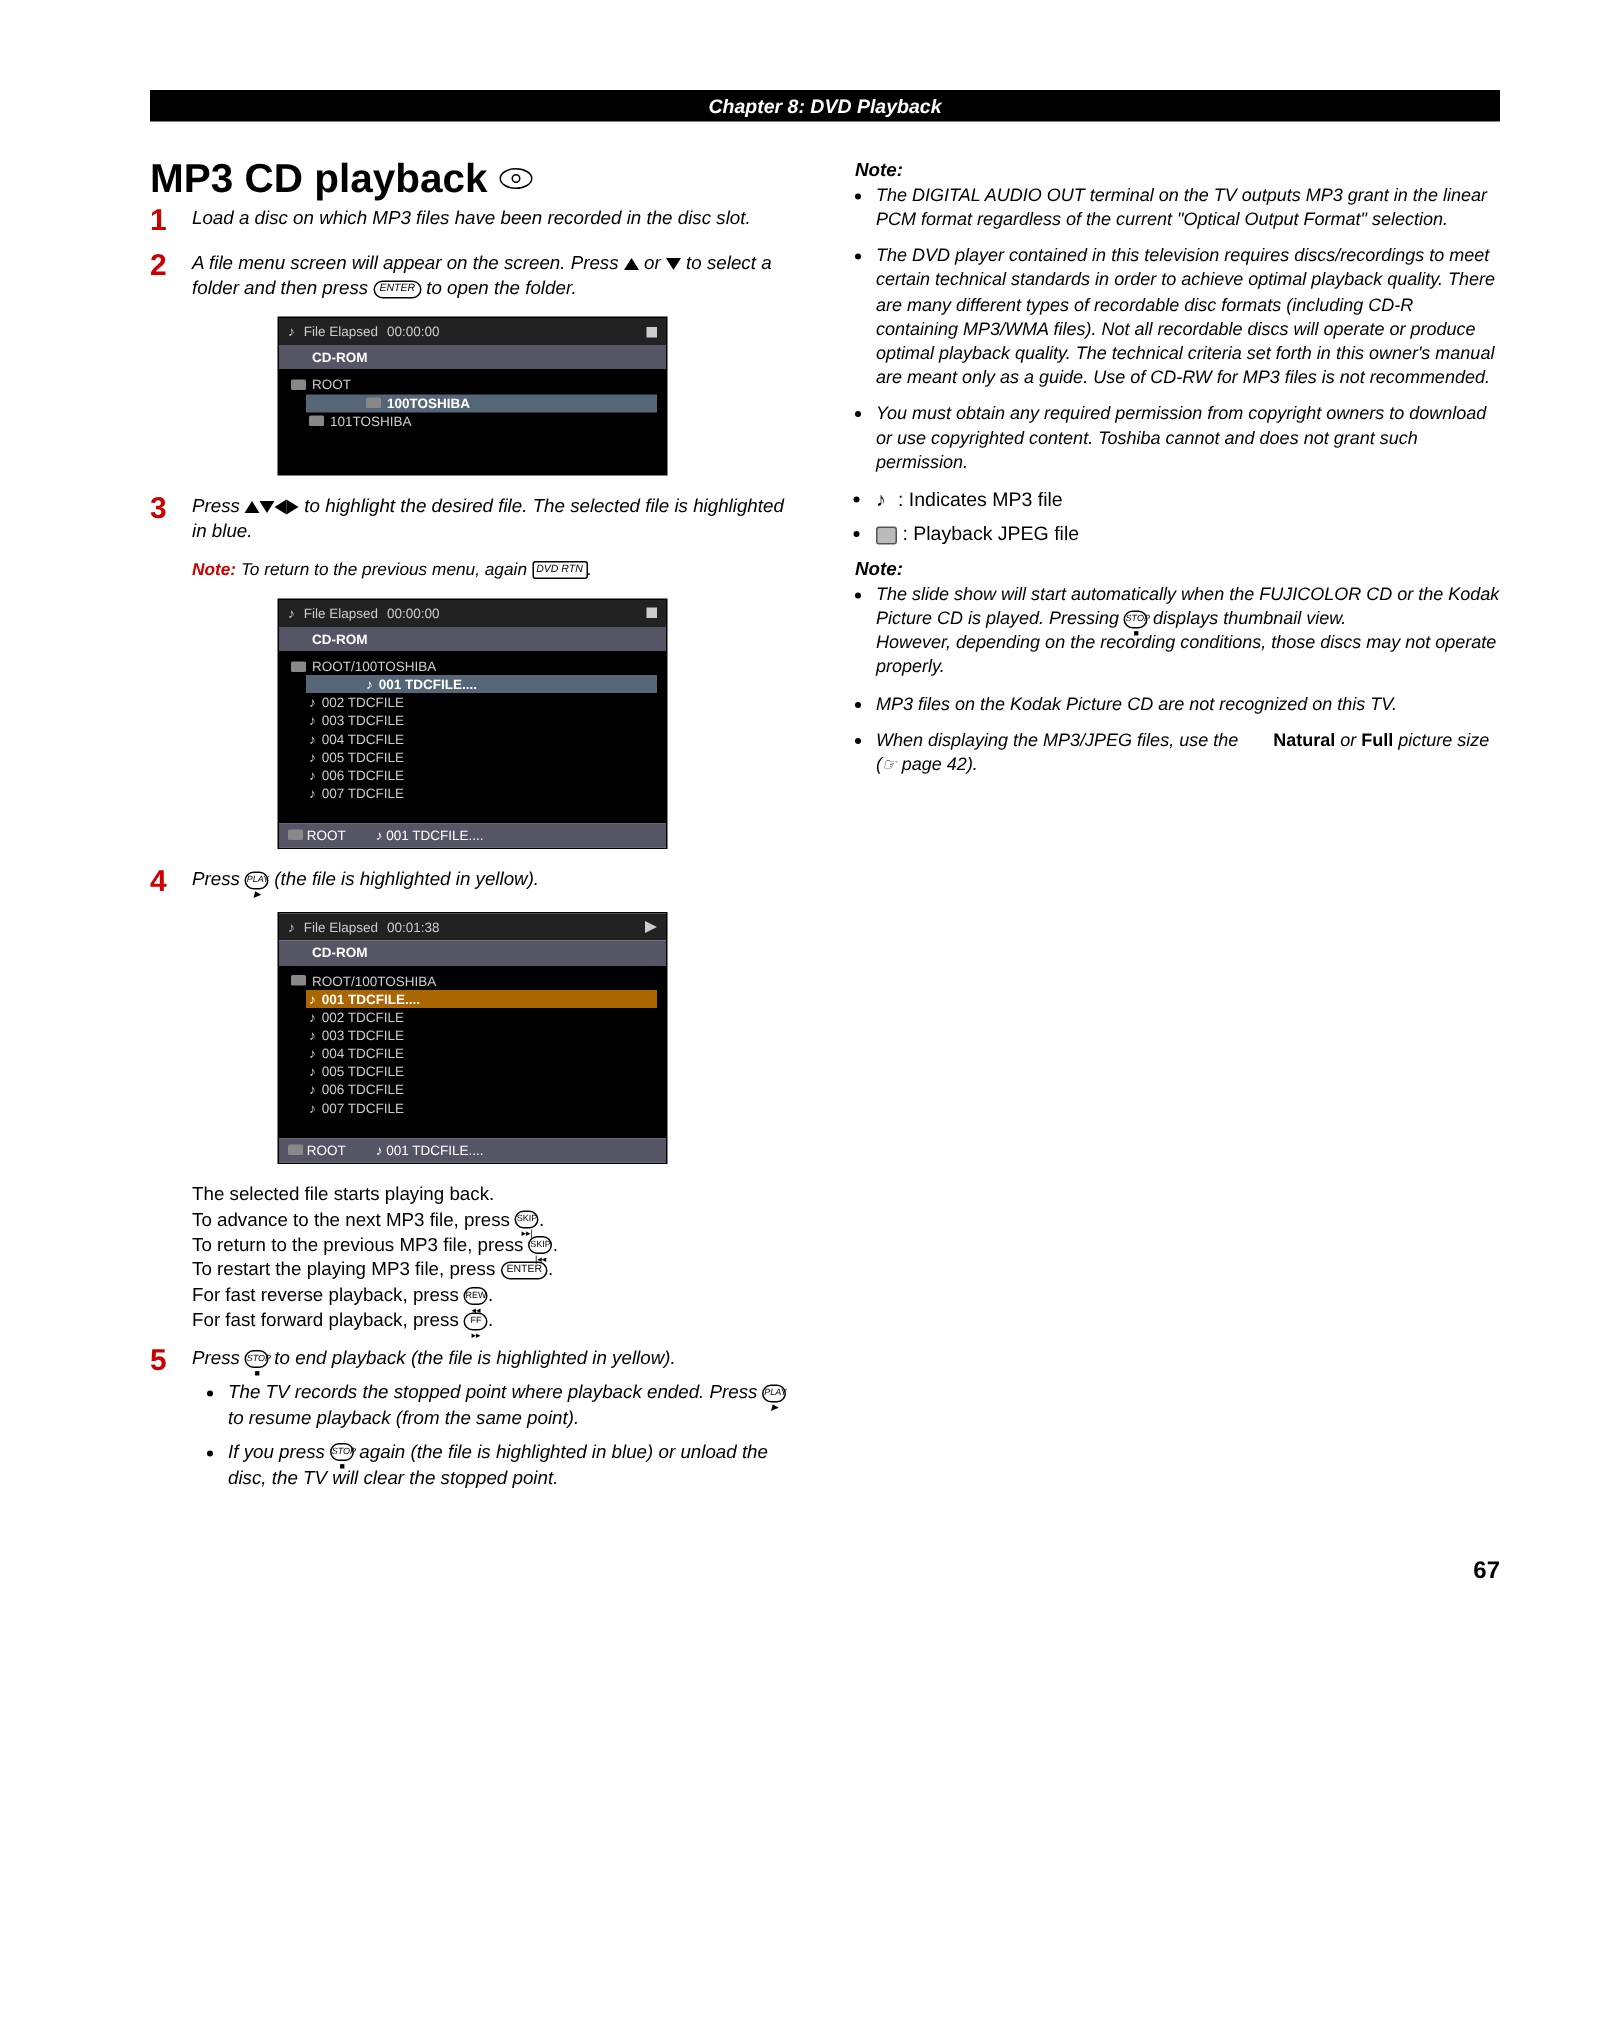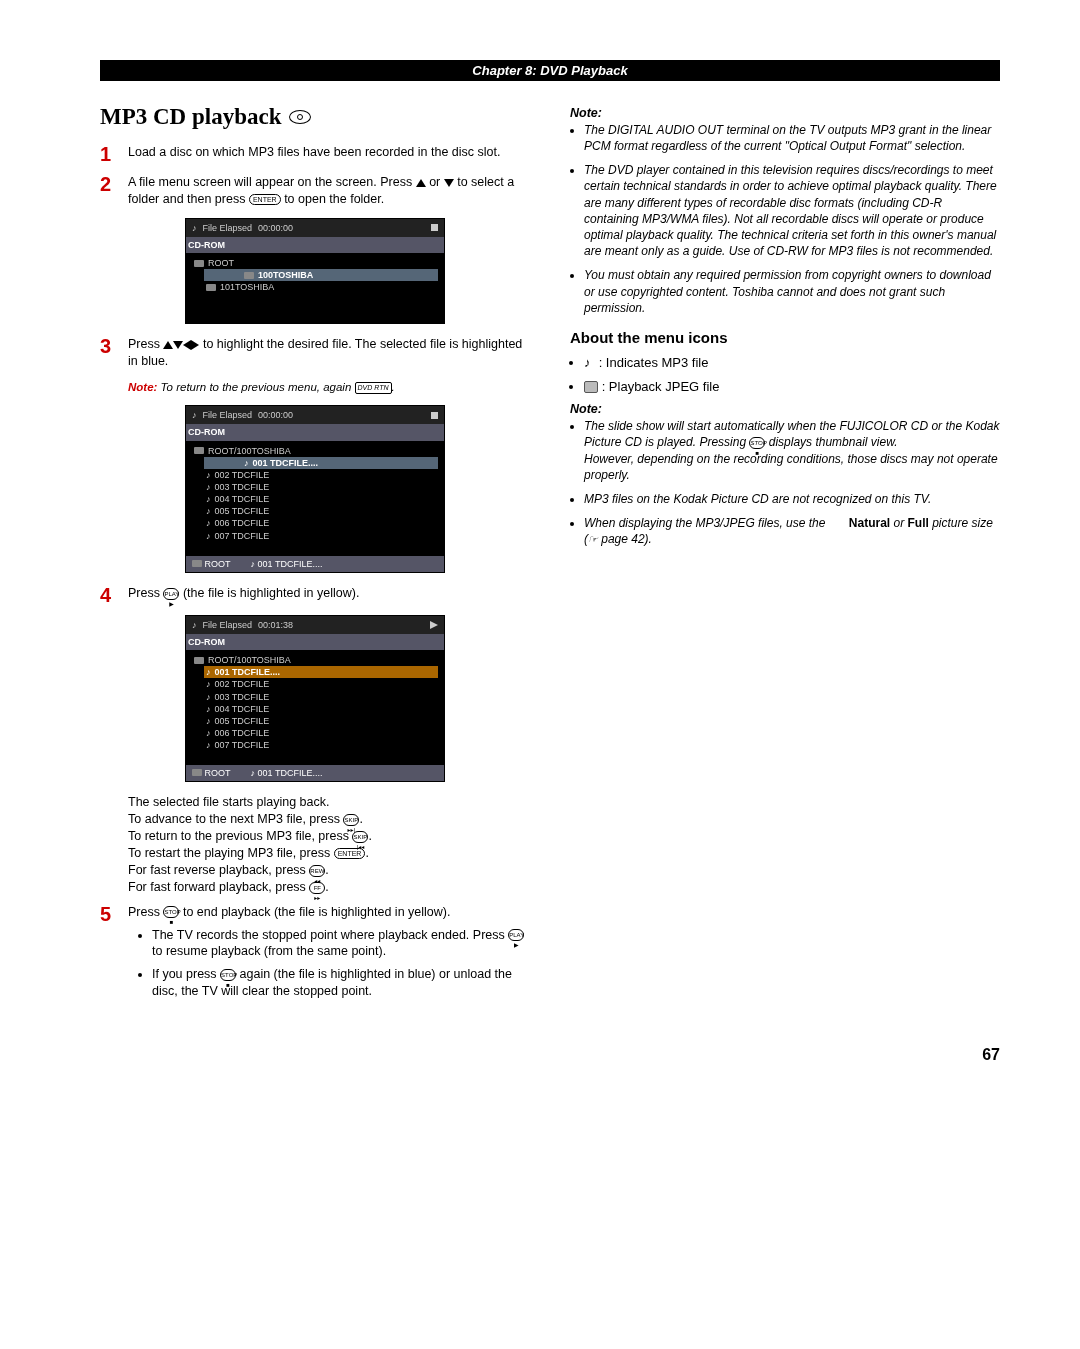--- a/index.html
+++ b/index.html
@@ -1,37 +1,37 @@
 <!DOCTYPE html>
 <html><head>
 <meta charset="utf-8">
 <style>
   * { box-sizing: border-box; margin: 0; padding: 0; }
   body { font-family: Arial, Helvetica, sans-serif; background: #fff; color: #000; width: 1080px; }
   .page { padding: 60px 80px 40px 100px; }
   .chapter-bar { background: #000; color: #fff; font-style: italic; font-weight: bold; font-size: 13px; text-align: center; padding: 3px 0; margin-bottom: 20px; }
   .cols { display: flex; gap: 40px; }
   .col { flex: 1; font-size: 12.5px; line-height: 1.35; }
-  h2.section { font-size: 23px; font-weight: bold; margin-bottom: 12px; display: flex; align-items: center; gap: 8px; font-family: Liberation Serif, serif; }
+  h2.section { font-size: 27px; font-weight: bold; display: flex; align-items: center; gap: 8px; }
   .disc-icon { display:inline-block; width:22px; height:14px; border:1.2px solid #000; border-radius: 50%; position:relative; }
   .disc-icon::after { content:""; position:absolute; left:50%; top:50%; width:4px; height:4px; border:0.8px solid #000; border-radius:50%; transform:translate(-50%,-50%); }
   .step { display:flex; gap:10px; margin-bottom:10px; }
   .step-num { font-size:20px; font-weight:bold; color:#c00; flex:0 0 18px; line-height:1; }
-  .step-body { flex:1; }
+  .step-body { flex:1;font-style:italic; }
   .tri { display:inline-block; width:0; height:0; vertical-align:middle; }
   .tri-up { border-left:5px solid transparent; border-right:5px solid transparent; border-bottom:8px solid #000; }
   .tri-down { border-left:5px solid transparent; border-right:5px solid transparent; border-top:8px solid #000; }
   .tri-left { border-top:5px solid transparent; border-bottom:5px solid transparent; border-right:8px solid #000; }
   .tri-right { border-top:5px solid transparent; border-bottom:5px solid transparent; border-left:8px solid #000; }
   .btn-enter { display:inline-block; border:1px solid #000; border-radius:8px; font-size:7px; padding:0 3px; vertical-align:middle; }
   .osd { width: 260px; margin: 6px auto 12px; border:1px solid #000; font-size:9px; }
   .osd-head { background:#222; color:#ccc; padding:3px 6px; display:flex; align-items:center; gap:6px; }
   .osd-head .stop-sq { width:7px; height:7px; background:#ccc; margin-left:auto; }
   .osd-head .play-tr { width:0; height:0; border-top:4px solid transparent; border-bottom:4px solid transparent; border-left:8px solid #ccc; margin-left:auto; }
-  .osd-sub { background:#556; color:#fff; padding:2px 2px; font-weight:bold; }
+  .osd-sub { background:#556; color:#fff; padding:2px 22px; font-weight:bold; }
   .osd-body { background:#000; color:#ccc; padding:4px 6px 14px; min-height:70px; }
   .osd-body .row { display:flex; align-items:center; gap:4px; padding:0 0 0 2px; }
   .osd-body .row.sel { background:#567; color:#fff; font-weight:bold;padding-left:40px; }
   .osd-body .row.hl { background:#a60; color:#fff; font-weight:bold; }
   .osd-foot { background:#556; color:#fff; padding:2px 6px; display:flex; gap:20px; }
   .folder-ic { display:inline-block; width:10px; height:7px; background:#888; border-radius:1px; }
   .note-ic { display:inline-block; font-size:9px; }
   .note-line { font-style: italic; font-size: 11.5px; margin: 6px 0 10px 28px; }
   .note-line b { color:#c00; font-style:italic; }
   .small-btn { display:inline-block; font-size:7px; border:1px solid #000; padding:0 2px; border-radius:2px; vertical-align:middle; background:#fff; }
@@ -234,21 +234,20 @@
     </div>
 
     <div class="col">
       <div class="note-head">Note:</div>
       <ul class="rlist">
         <li>The DIGITAL AUDIO OUT terminal on the TV outputs MP3 grant in the linear PCM format regardless of the current "Optical Output Format" selection.</li>
         <li>The DVD player contained in this television requires discs/recordings to meet certain technical standards in order to achieve optimal playback quality. There are many different types of recordable disc formats (including CD-R containing MP3/WMA files). Not all recordable discs will operate or produce optimal playback quality. The technical criteria set forth in this owner's manual are meant only as a guide. Use of CD-RW for MP3 files is not recommended.</li>
         <li>You must obtain any required permission from copyright owners to download or use copyrighted content. Toshiba cannot and does not grant such permission.</li>
       </ul>
 
-      <h3 class="sub">About the menu icons</h3>
       <ul class="rlist-plain">
         <li><span class="mp3-ic"></span> <span>: Indicates MP3 file</span></li>
         <li><span class="jpeg-ic"></span> <span>: Playback JPEG file</span></li>
       </ul>
 
       <div class="note-head">Note:</div>
       <ul class="rlist">
         <li>
           <span>The slide show will start automatically when the FUJICOLOR CD or the Kodak Picture CD is played. Pressing </span><span class="round-btn"><span>STOP</span><br>■</span><span> displays thumbnail view.</span>
           <div style="font-style:italic;">However, depending on the recording conditions, those discs may not operate properly.</div>

